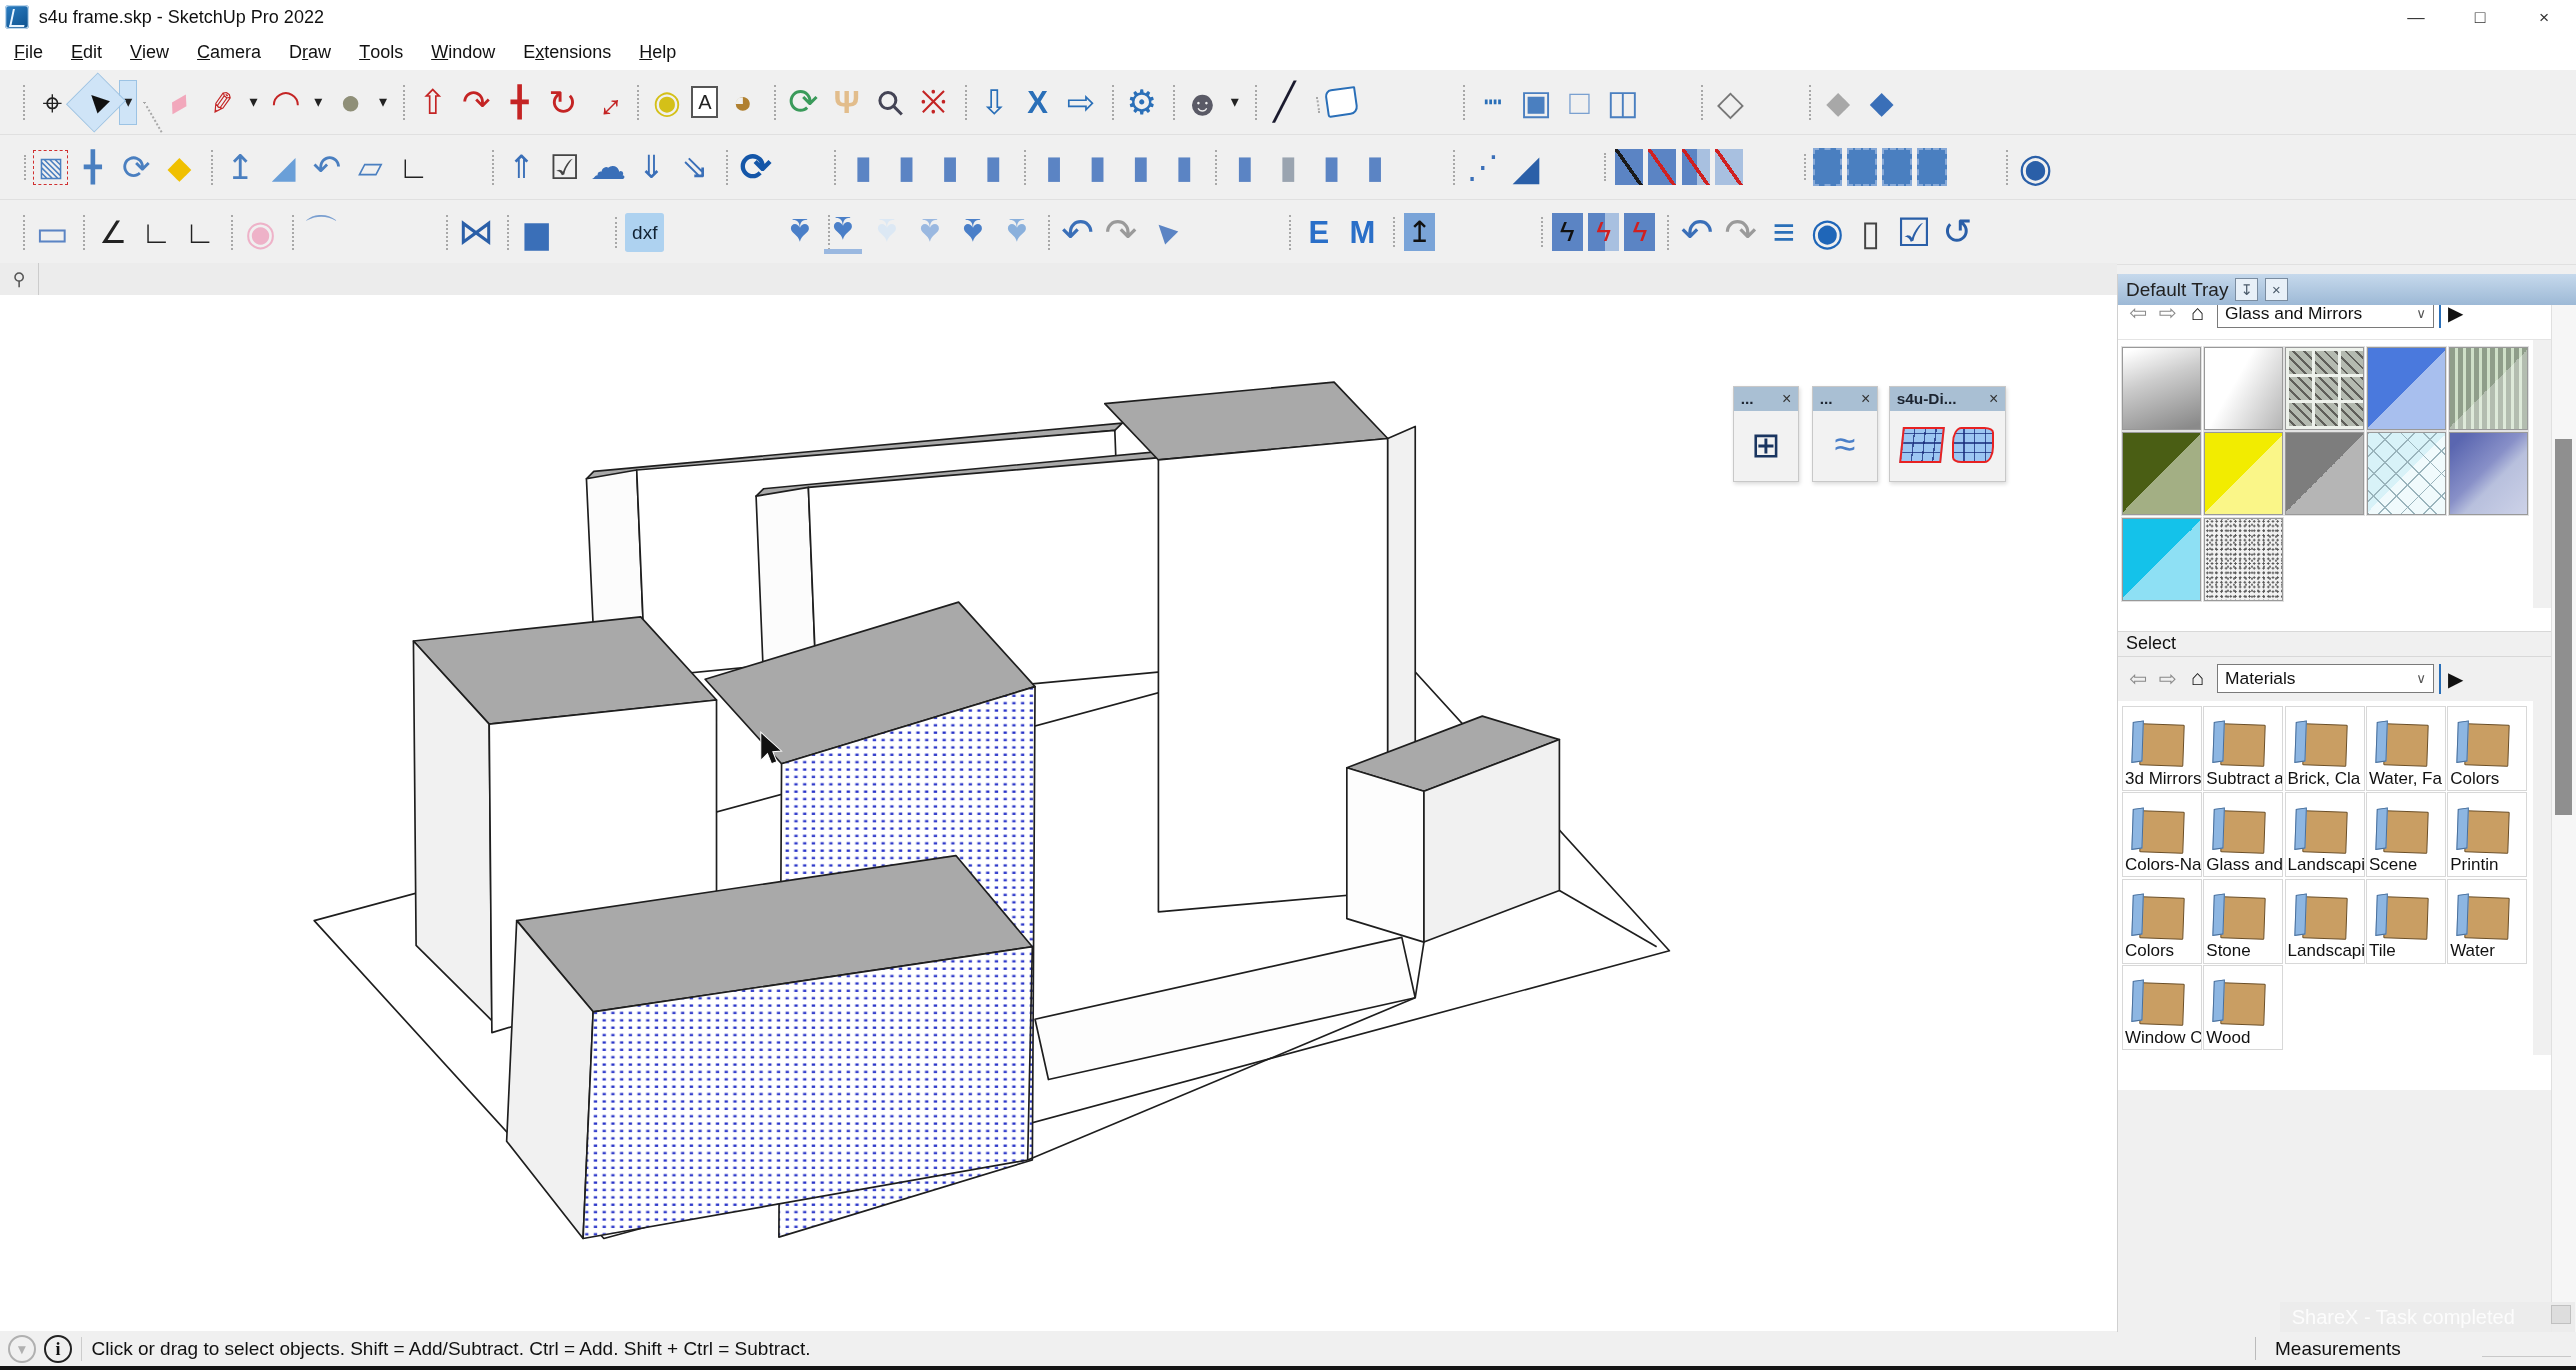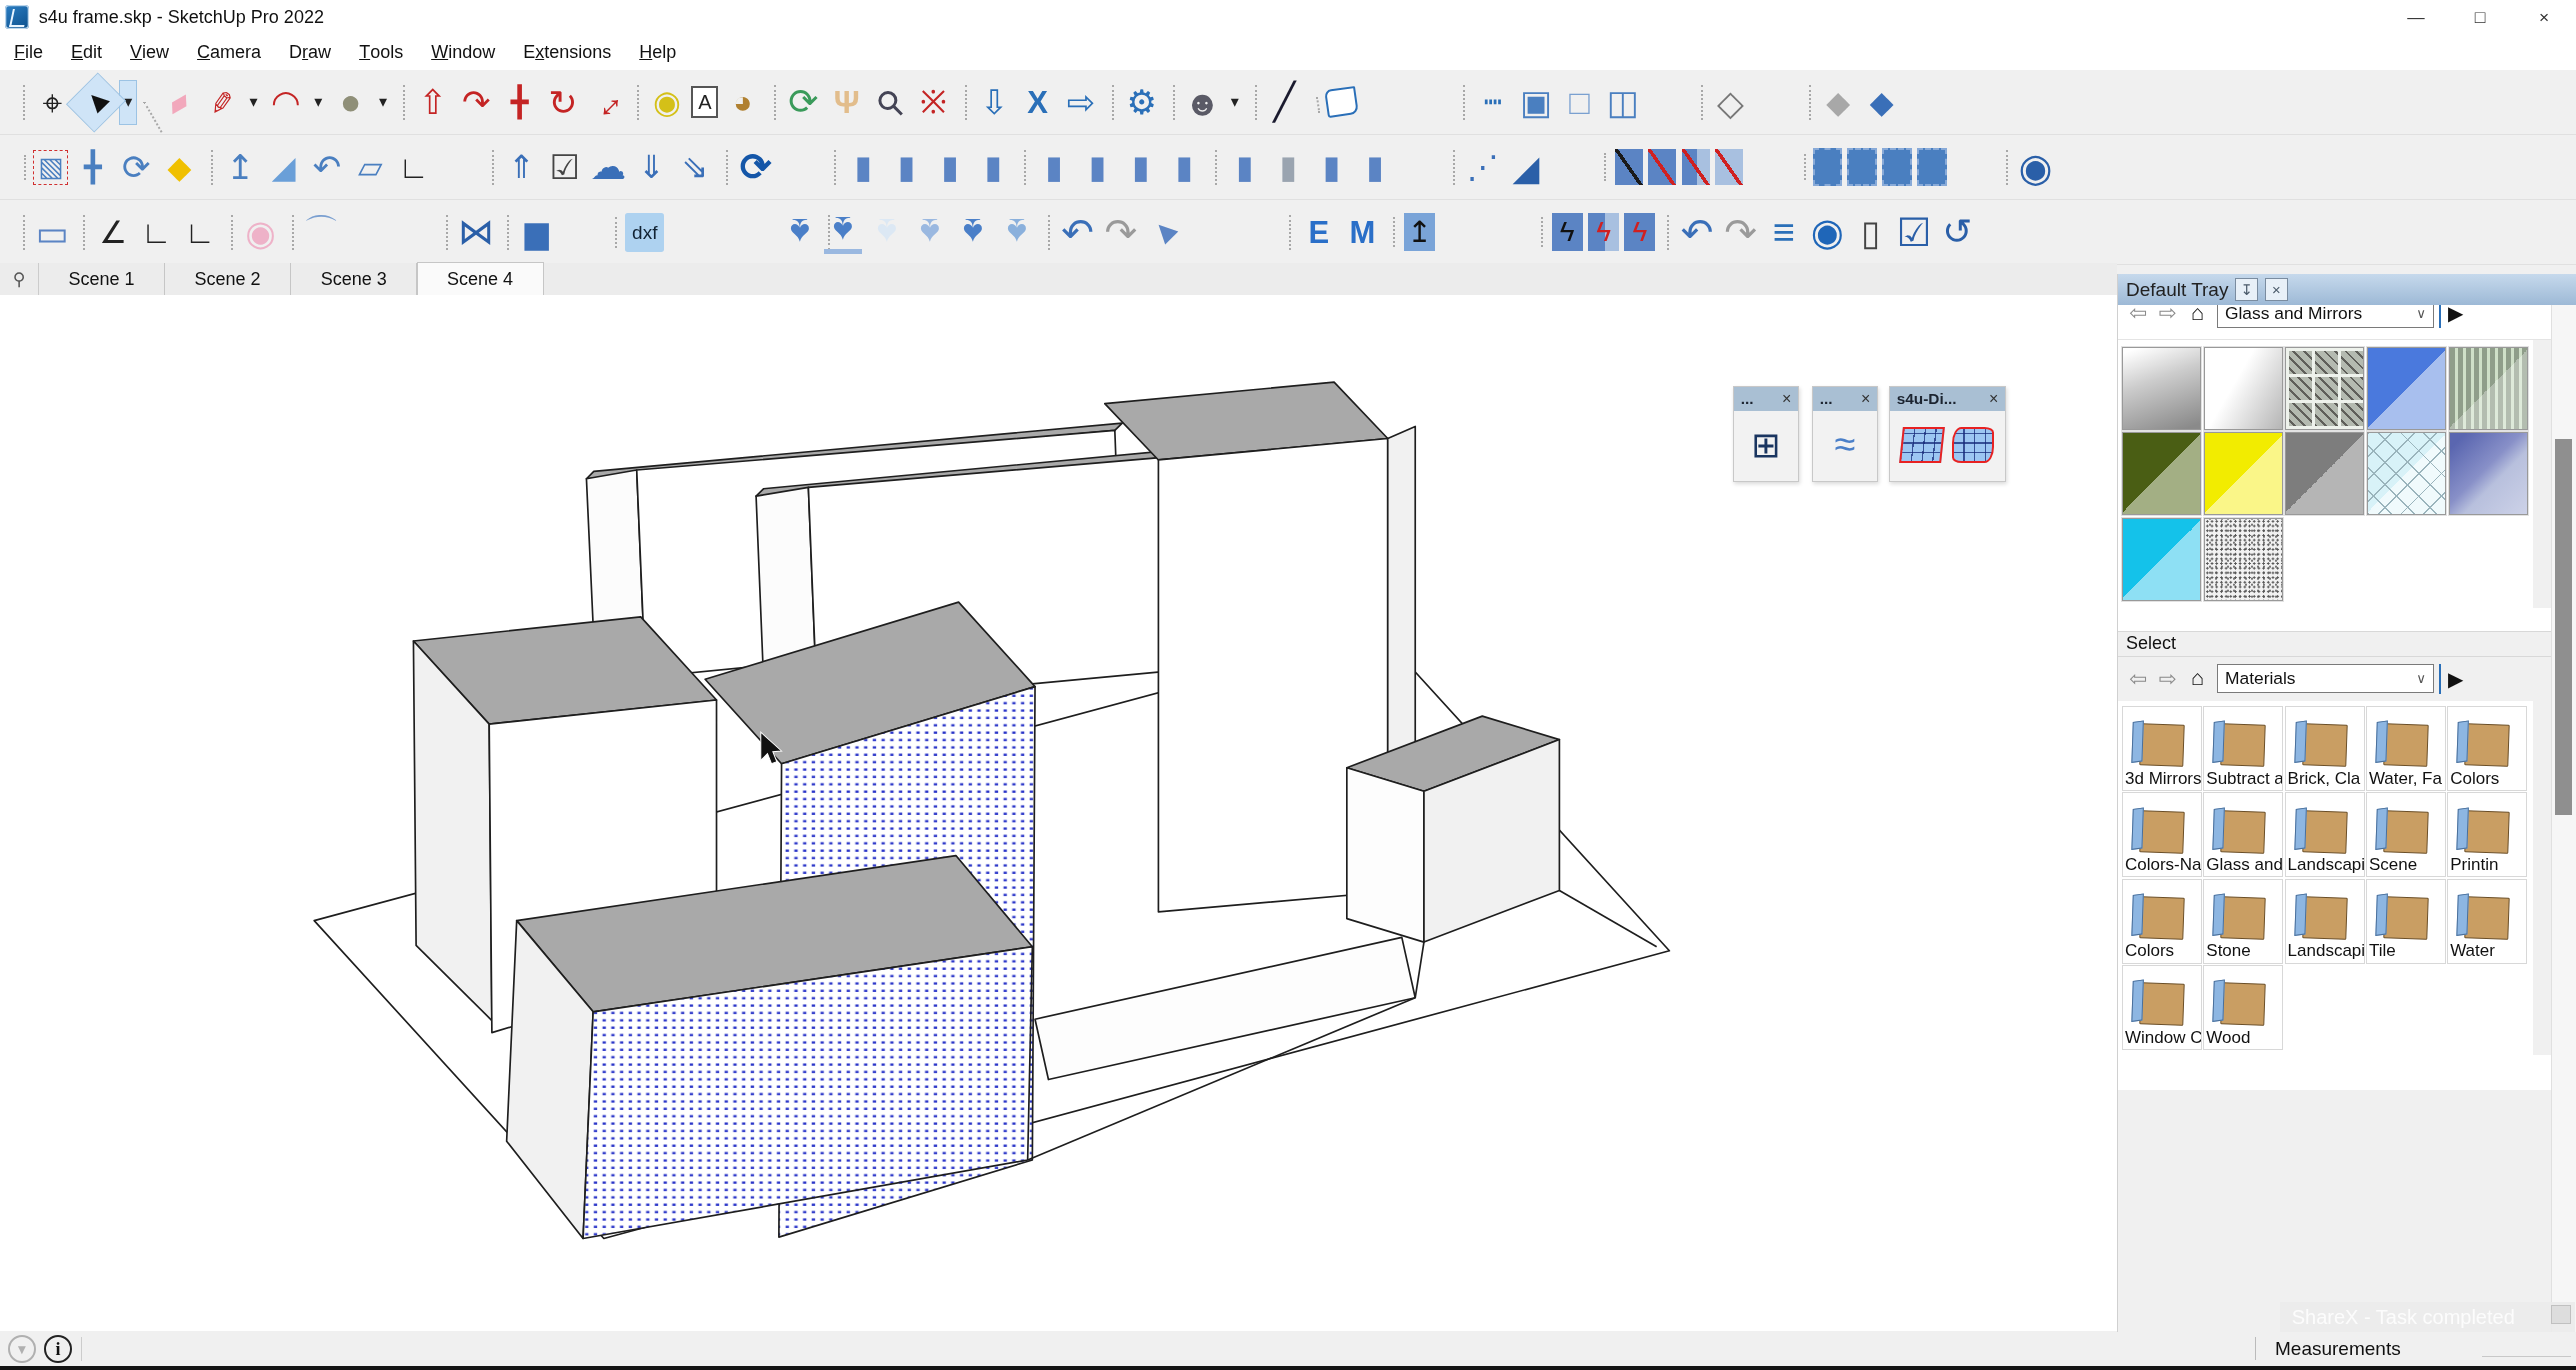--- a/index.html
+++ b/index.html
@@ -258,27 +258,20 @@
       <span class="icon" style="color: rgb(42, 111, 184); font-size: 38px;">≡</span>
       <span class="icon" style="color: rgb(31, 102, 184); font-size: 38px;">◉</span>
       <span class="icon" style="color: rgb(68, 68, 68); font-size: 35px;">▯</span>
       <span class="icon" style="color: rgb(42, 95, 168); font-size: 39px;">☑</span>
       <span class="icon" style="color: rgb(42, 95, 168); font-size: 36px;">↺</span>
     </div>
 </div>
 
 <div id="scenebar">
   <span class="scn-find">⚲</span>
-  <span style="display:flex;align-items:flex-end;">
-
-  <span class="scn-tab">Scene 1</span>
-      <span class="scn-tab">Scene 2</span>
-      <span class="scn-tab">Scene 3</span>
-      <span class="scn-tab active">Scene 4</span>
-    </span>
 </div>
 
 <div id="viewport">
   <svg width="2117" height="1036" viewBox="0 0 3156 1545">
     <defs>
       <pattern id="dots" width="13" height="11" patternUnits="userSpaceOnUse">
         <rect width="13" height="11" fill="#ffffff"></rect>
         <rect x="1" y="2" width="5" height="3.4" fill="#2a35c8"></rect>
       </pattern>
     </defs>
@@ -479,20 +472,21 @@
 
   <div class="tray-scroll">
     <div class="tray-thumb"></div>
   </div>
 </div>
 
 <div id="statusbar">
   <span class="sb-ic sb-geo">▼</span>
   <span class="sb-ic sb-info">i</span>
   <span class="sb-div"></span>
+  <span class="sb-text">Click or drag to select objects. Shift = Add/Subtract. Ctrl = Add. Shift + Ctrl = Subtract.</span>
   <span class="sb-meas-div"></span>
   <span class="sb-meas">Measurements</span>
   <span class="sb-meas-input"></span>
 </div>
 <div id="blackstrip"></div>
 
 <div id="toast">
   <div class="toast-l1">ShareX - Task completed</div>
   <div class="toast-l2">C:\Users\hdpvi\Docum...</div>
   <div class="toast-x"></div>

